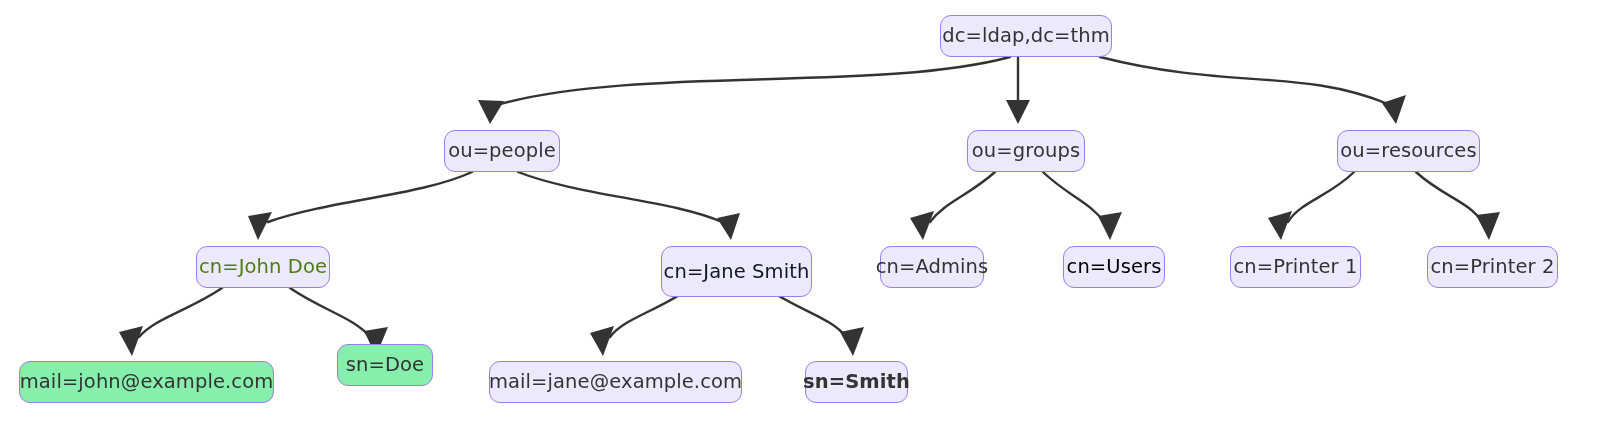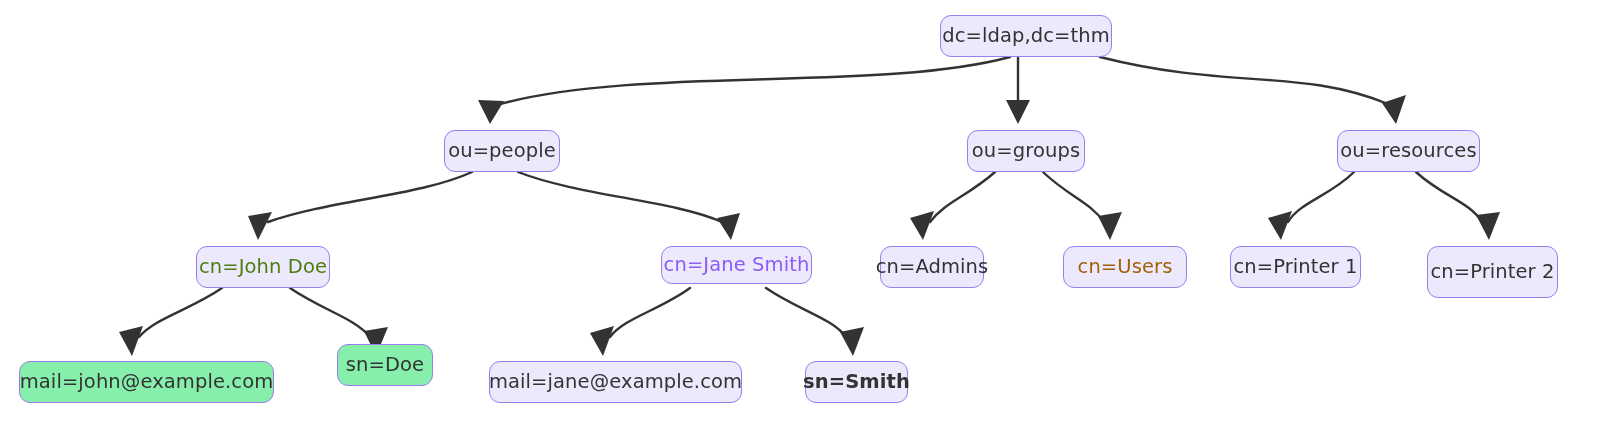--- a/index.html
+++ b/index.html
@@ -122,33 +122,33 @@
       </div>
       <div class="node" style="left: 959px; top: 130px; width: 118px; height: 42px; background: rgb(236, 233, 253); border-color: rgb(154, 126, 240); color: rgb(51, 51, 51);">
         <span class="node-label">ou=groups</span>
       </div>
       <div class="node" style="left: 1329px; top: 130px; width: 143px; height: 42px; background: rgb(236, 233, 253); border-color: rgb(154, 126, 240); color: rgb(51, 51, 51);">
         <span class="node-label">ou=resources</span>
       </div>
       <div class="node" style="left: 188px; top: 246px; width: 134px; height: 42px; background: rgb(236, 233, 253); border-color: rgb(154, 126, 240); color: #4d7c0f;">
         <span class="node-label">cn=John Doe</span>
       </div>
-      <div class="node" style="left: 653px; top: 246px; width: 151px; height: 38px; background: rgb(236, 233, 253); border-color: rgb(154, 126, 240); color: #8b5cf6;">
+      <div class="node" style="left: 653px; top: 246px; width: 151px; height: 51px; background: rgb(236, 233, 253); border-color: rgb(154, 126, 240); color: #0f172a;">
         <span class="node-label">cn=Jane Smith</span>
       </div>
       <div class="node" style="left: 872px; top: 246px; width: 104px; height: 42px; background: rgb(236, 233, 253); border-color: rgb(154, 126, 240); color: rgb(51, 51, 51);">
         <span class="node-label">cn=Admins</span>
       </div>
-      <div class="node" style="left: 1055px; top: 246px; width: 124px; height: 42px; background: rgb(236, 233, 253); border-color: rgb(154, 126, 240); color: #a16207;">
+      <div class="node" style="left: 1055px; top: 246px; width: 102px; height: 42px; background: rgb(236, 233, 253); border-color: rgb(154, 126, 240); color: #000000;">
         <span class="node-label">cn=Users</span>
       </div>
       <div class="node" style="left: 1222px; top: 246px; width: 131px; height: 42px; background: rgb(236, 233, 253); border-color: rgb(154, 126, 240); color: rgb(51, 51, 51); justify-content: center;">
         <span class="node-label">cn=Printer 1</span>
       </div>
-      <div class="node" style="left: 1419px; top: 246px; width: 131px; height: 52px; background: rgb(236, 233, 253); border-color: rgb(154, 126, 240); color: rgb(51, 51, 51);">
+      <div class="node" style="left: 1419px; top: 246px; width: 131px; height: 42px; background: rgb(236, 233, 253); border-color: rgb(154, 126, 240); color: rgb(51, 51, 51);">
         <span class="node-label">cn=Printer 2</span>
       </div>
       <div class="node" style="left: 11px; top: 361px; width: 255px; height: 42px; background: #86efac; border-color: rgb(154, 126, 240); color: rgb(51, 51, 51);">
         <span class="node-label">mail=john@example.com</span>
       </div>
       <div class="node" style="left: 329px; top: 344px; width: 96px; height: 42px; background: #86efac; border-color: rgb(154, 126, 240); color: rgb(51, 51, 51);">
         <span class="node-label">sn=Doe</span>
       </div>
       <div class="node" style="left: 481px; top: 361px; width: 253px; height: 42px; background: rgb(236, 233, 253); border-color: rgb(154, 126, 240); color: rgb(51, 51, 51);">
         <span class="node-label">mail=jane@example.com</span>

